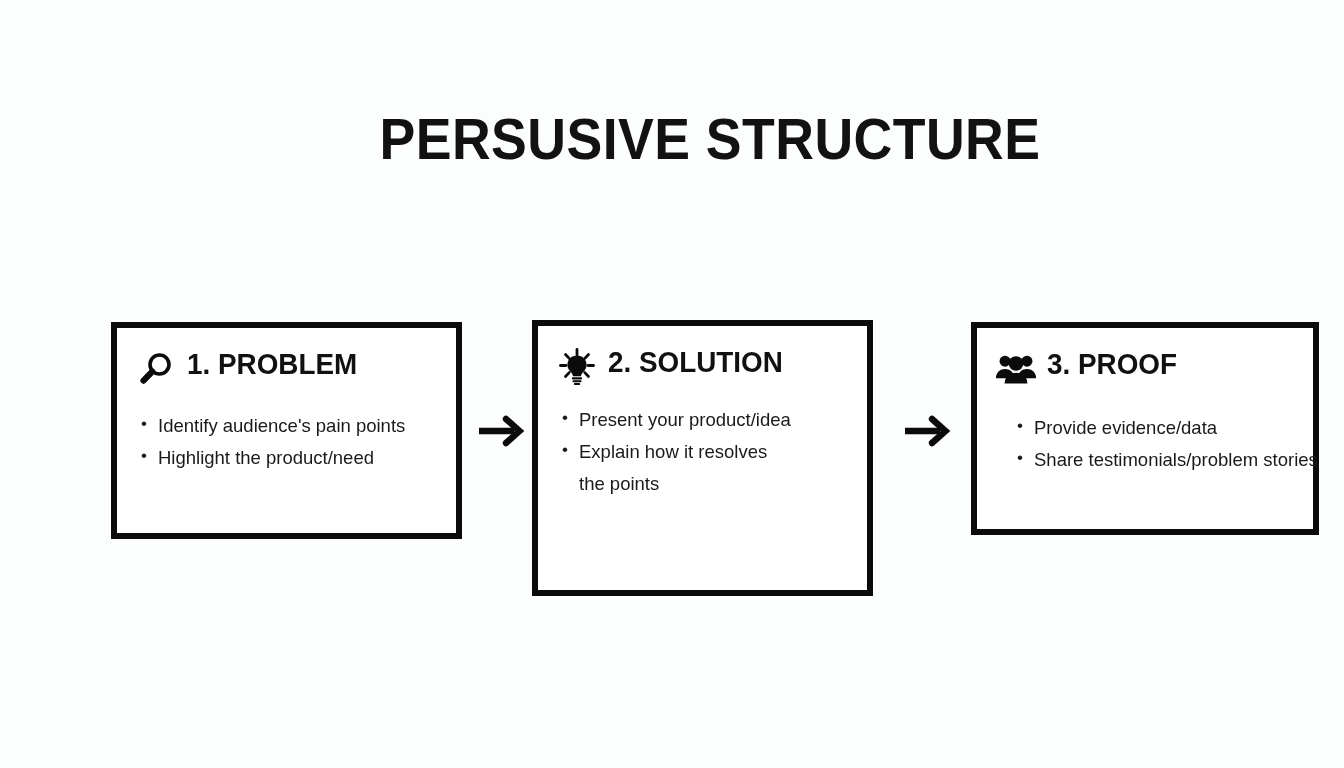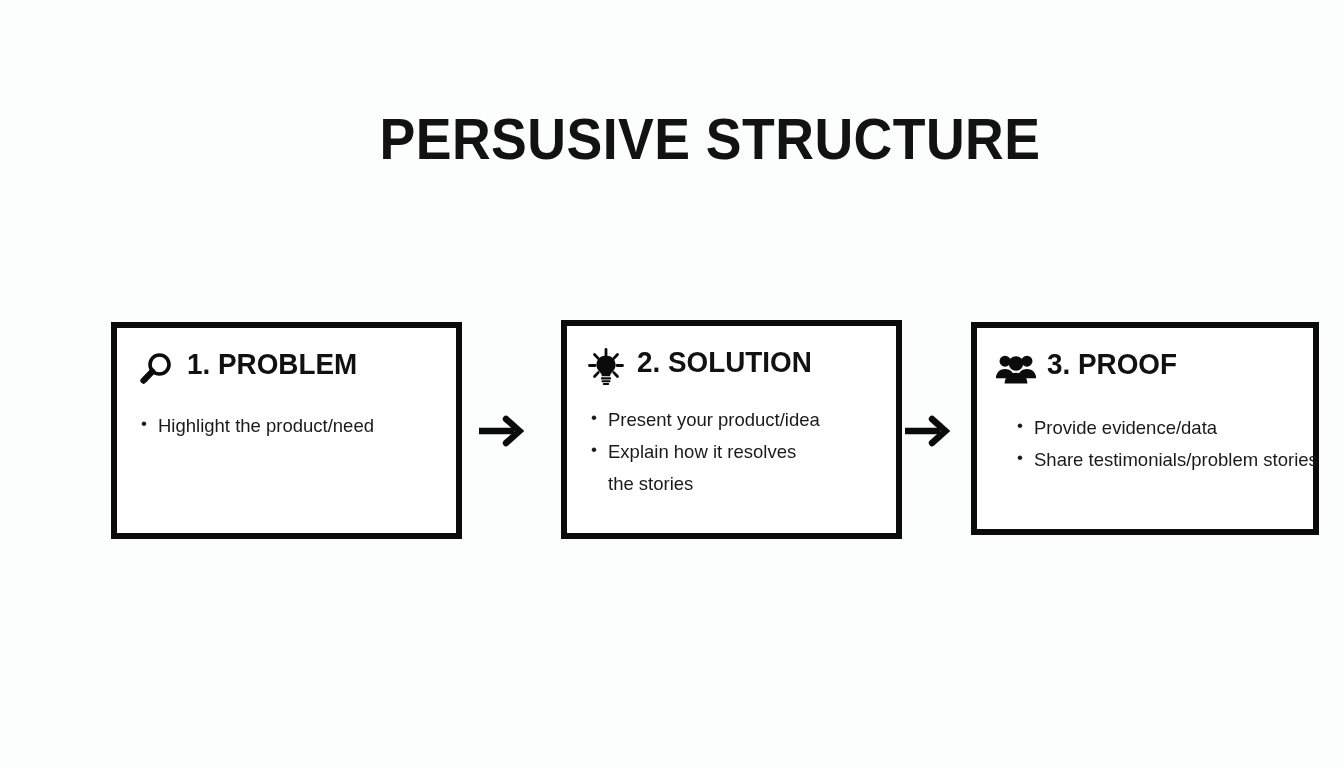--- a/index.html
+++ b/index.html
@@ -53,21 +53,21 @@
 
   .card {
     position: absolute;
     box-sizing: border-box;
     border: 6px solid #0b0b0b;
     background: #ffffff;
     padding: 0;
   }
 
   .card-1 { left: 73px;  top: 2px;  width: 351px; height: 217px; }
-  .card-2 { left: 523px; top: 0px;  width: 341px; height: 219px; }
+  .card-2 { left: 494px; top: 0px;  width: 341px; height: 276px; }
   .card-3 { left: 933px; top: 2px;  width: 348px; height: 213px; }
 
   .card-head {
     display: flex;
     align-items: flex-start;
     gap: 10px;
     padding: 20px 0 0 18px;
   }
 
   .card-icon {
@@ -147,20 +147,23 @@
       <div class="card-head">
         <span class="card-icon">
           <svg width="40" height="40" viewBox="0 0 40 40" aria-hidden="true">
             <circle cx="23.5" cy="15.5" r="9.5" fill="none" stroke="#0b0b0b" stroke-width="3.6"></circle>
             <line x1="16.2" y1="22.6" x2="7.5" y2="31.6" stroke="#0b0b0b" stroke-width="6.2" stroke-linecap="round"></line>
           </svg>
         </span>
         <span class="card-title">1. PROBLEM</span>
       </div>
       <ul class="card-list">
+        <li>
+          <span>Identify audience's pain points</span>
+        </li>
         <li>
           <span>Highlight the product/need</span>
         </li>
       </ul>
     </div>
 
     <div class="arrow arrow-1">
       <svg width="52" height="34" viewBox="0 0 52 34" aria-hidden="true">
         <line x1="3" y1="17" x2="38" y2="17" stroke="#0b0b0b" stroke-width="6.4" stroke-linecap="butt"></line>
         <polyline points="30,5 43.5,17 30,29" fill="none" stroke="#0b0b0b" stroke-width="6.4" stroke-linecap="round" stroke-linejoin="miter"></polyline>
@@ -191,21 +194,21 @@
           </svg>
         </span>
         <span class="card-title">2. SOLUTION</span>
       </div>
       <ul class="card-list">
         <li>
           <span>Present your product/idea</span>
         </li>
         <li>
           <span>Explain how it resolves</span>
-          <span class="wrap-line">the stories</span>
+          <span class="wrap-line">the points</span>
         </li>
       </ul>
     </div>
 
     <div class="arrow arrow-2">
       <svg width="52" height="34" viewBox="0 0 52 34" aria-hidden="true">
         <line x1="3" y1="17" x2="38" y2="17" stroke="#0b0b0b" stroke-width="6.4" stroke-linecap="butt"></line>
         <polyline points="30,5 43.5,17 30,29" fill="none" stroke="#0b0b0b" stroke-width="6.4" stroke-linecap="round" stroke-linejoin="miter"></polyline>
       </svg>
     </div>

